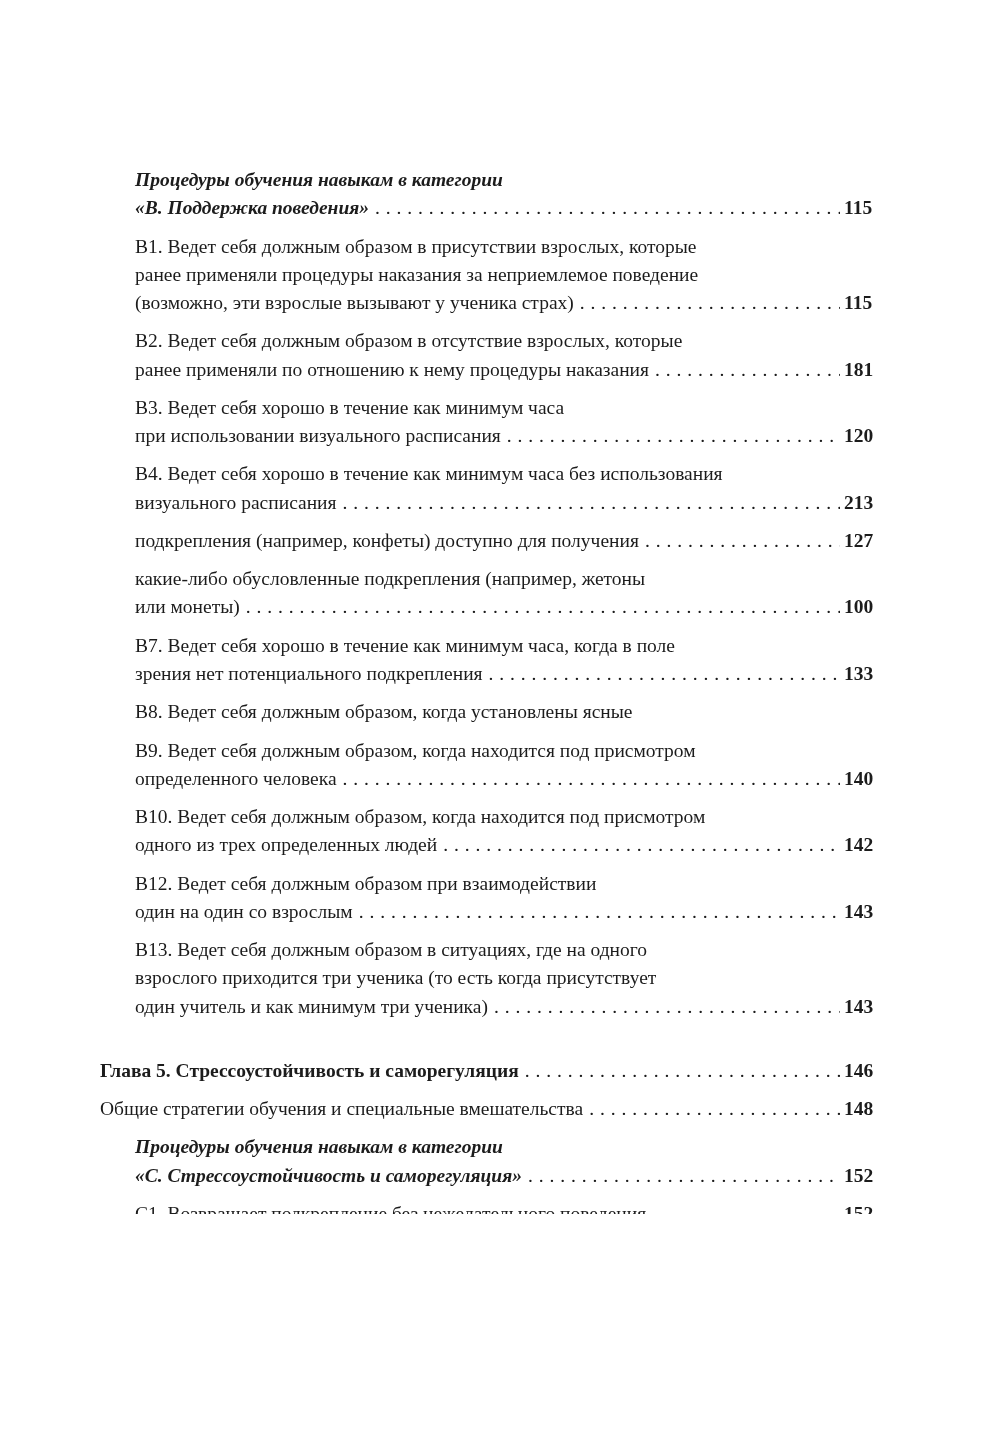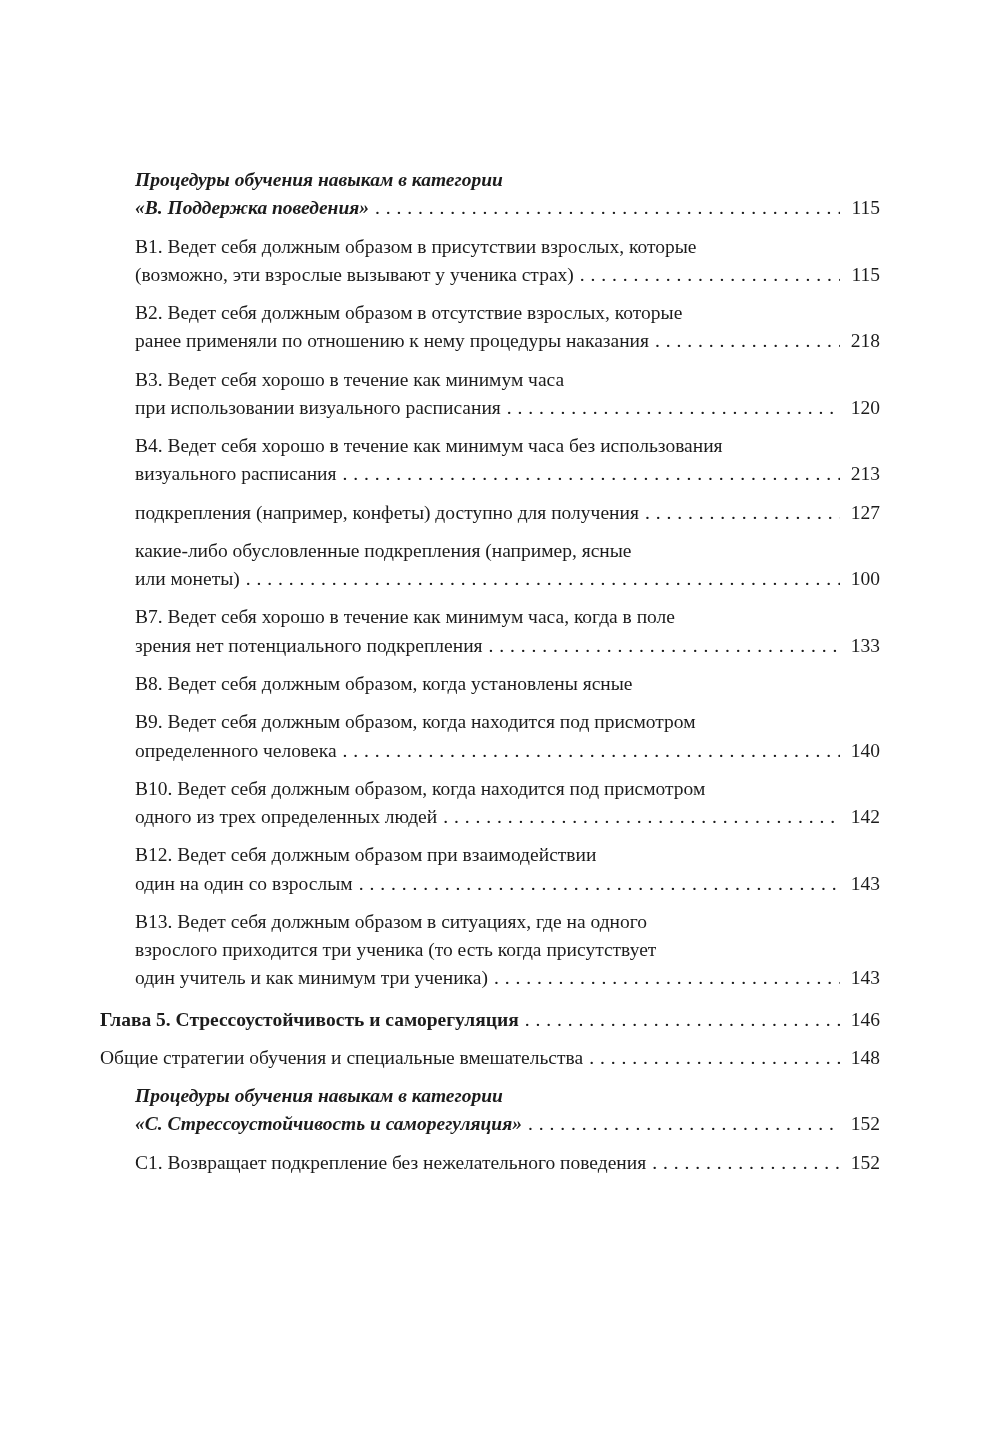--- a/index.html
+++ b/index.html
@@ -26,21 +26,21 @@
     font-size: 19.5px;
     line-height: 1.45;
     margin-bottom: 10px;
     color: #1c1c1c;
   }
   .entry.inner { padding-left: 35px; }
   .entry.outer { padding-left: 0; }
   .entry.bold-italic { font-weight: bold; font-style: italic; }
   .entry.bold { font-weight: bold; }
   .entry.normal { font-weight: normal; }
-  .entry.gap-before { margin-top: 13px; }
+  .entry.gap-before { margin-top: 36px; }
   .line { display: block; }
   .line.last {
     display: flex;
     align-items: baseline;
   }
   .txt { white-space: nowrap; }
   .leader {
     flex: 1;
     overflow: hidden;
     white-space: nowrap;
@@ -48,22 +48,21 @@
     font-weight: normal;
     font-style: normal;
     color: #1c1c1c;
   }
   .leader::after {
     content: ". . . . . . . . . . . . . . . . . . . . . . . . . . . . . . . . . . . . . . . . . . . . . . . . . . . . . . . . . . . . . . . . . . . . . . . . . . . . . . . . . . . . . . . . . . . . . . . . . . . . . . . .";
     letter-spacing: 0.5px;
   }
   .pg {
     min-width: 36px;
-    text-align: right;
-    font-weight: normal;
+    font-weight: bold;
     font-style: normal;
     white-space: nowrap;
   }
   .footer {
     position: absolute;
     left: 100px;
     top: 1308px;
     width: 780px;
     text-align: right;
     font-size: 20px;
@@ -78,32 +77,33 @@
       <div class="entry bold-italic inner">
         <div class="line"><span class="txt">Процедуры обучения навыкам в категории</span></div>
         <div class="line last">
           <span class="txt">«В. Поддержка поведения»</span>
           <span class="leader"></span>
           <span class="pg">115</span>
         </div>
       </div>
       <div class="entry normal inner">
         <div class="line"><span class="txt">В1. Ведет себя должным образом в присутствии взрослых, которые</span></div>
+        <div class="line"><span class="txt">ранее применяли процедуры наказания за неприемлемое поведение</span></div>
         <div class="line last">
           <span class="txt">(возможно, эти взрослые вызывают у ученика страх)</span>
           <span class="leader"></span>
           <span class="pg">115</span>
         </div>
       </div>
       <div class="entry normal inner">
         <div class="line"><span class="txt">В2. Ведет себя должным образом в отсутствие взрослых, которые</span></div>
         <div class="line last">
           <span class="txt">ранее применяли по отношению к нему процедуры наказания</span>
           <span class="leader"></span>
-          <span class="pg">218</span>
+          <span class="pg">181</span>
         </div>
       </div>
       <div class="entry normal inner">
         <div class="line"><span class="txt">В3. Ведет себя хорошо в течение как минимум часа</span></div>
         <div class="line last">
           <span class="txt">при использовании визуального расписания</span>
           <span class="leader"></span>
           <span class="pg">120</span>
         </div>
       </div>
@@ -116,21 +116,21 @@
         </div>
       </div>
       <div class="entry normal inner">
         <div class="line last">
           <span class="txt">подкрепления (например, конфеты) доступно для получения</span>
           <span class="leader"></span>
           <span class="pg">127</span>
         </div>
       </div>
       <div class="entry normal inner">
-        <div class="line"><span class="txt">какие-либо обусловленные подкрепления (например, ясные</span></div>
+        <div class="line"><span class="txt">какие-либо обусловленные подкрепления (например, жетоны</span></div>
         <div class="line last">
           <span class="txt">или монеты)</span>
           <span class="leader"></span>
           <span class="pg">100</span>
         </div>
       </div>
       <div class="entry normal inner">
         <div class="line"><span class="txt">В7. Ведет себя хорошо в течение как минимум часа, когда в поле</span></div>
         <div class="line last">
           <span class="txt">зрения нет потенциального подкрепления</span>

